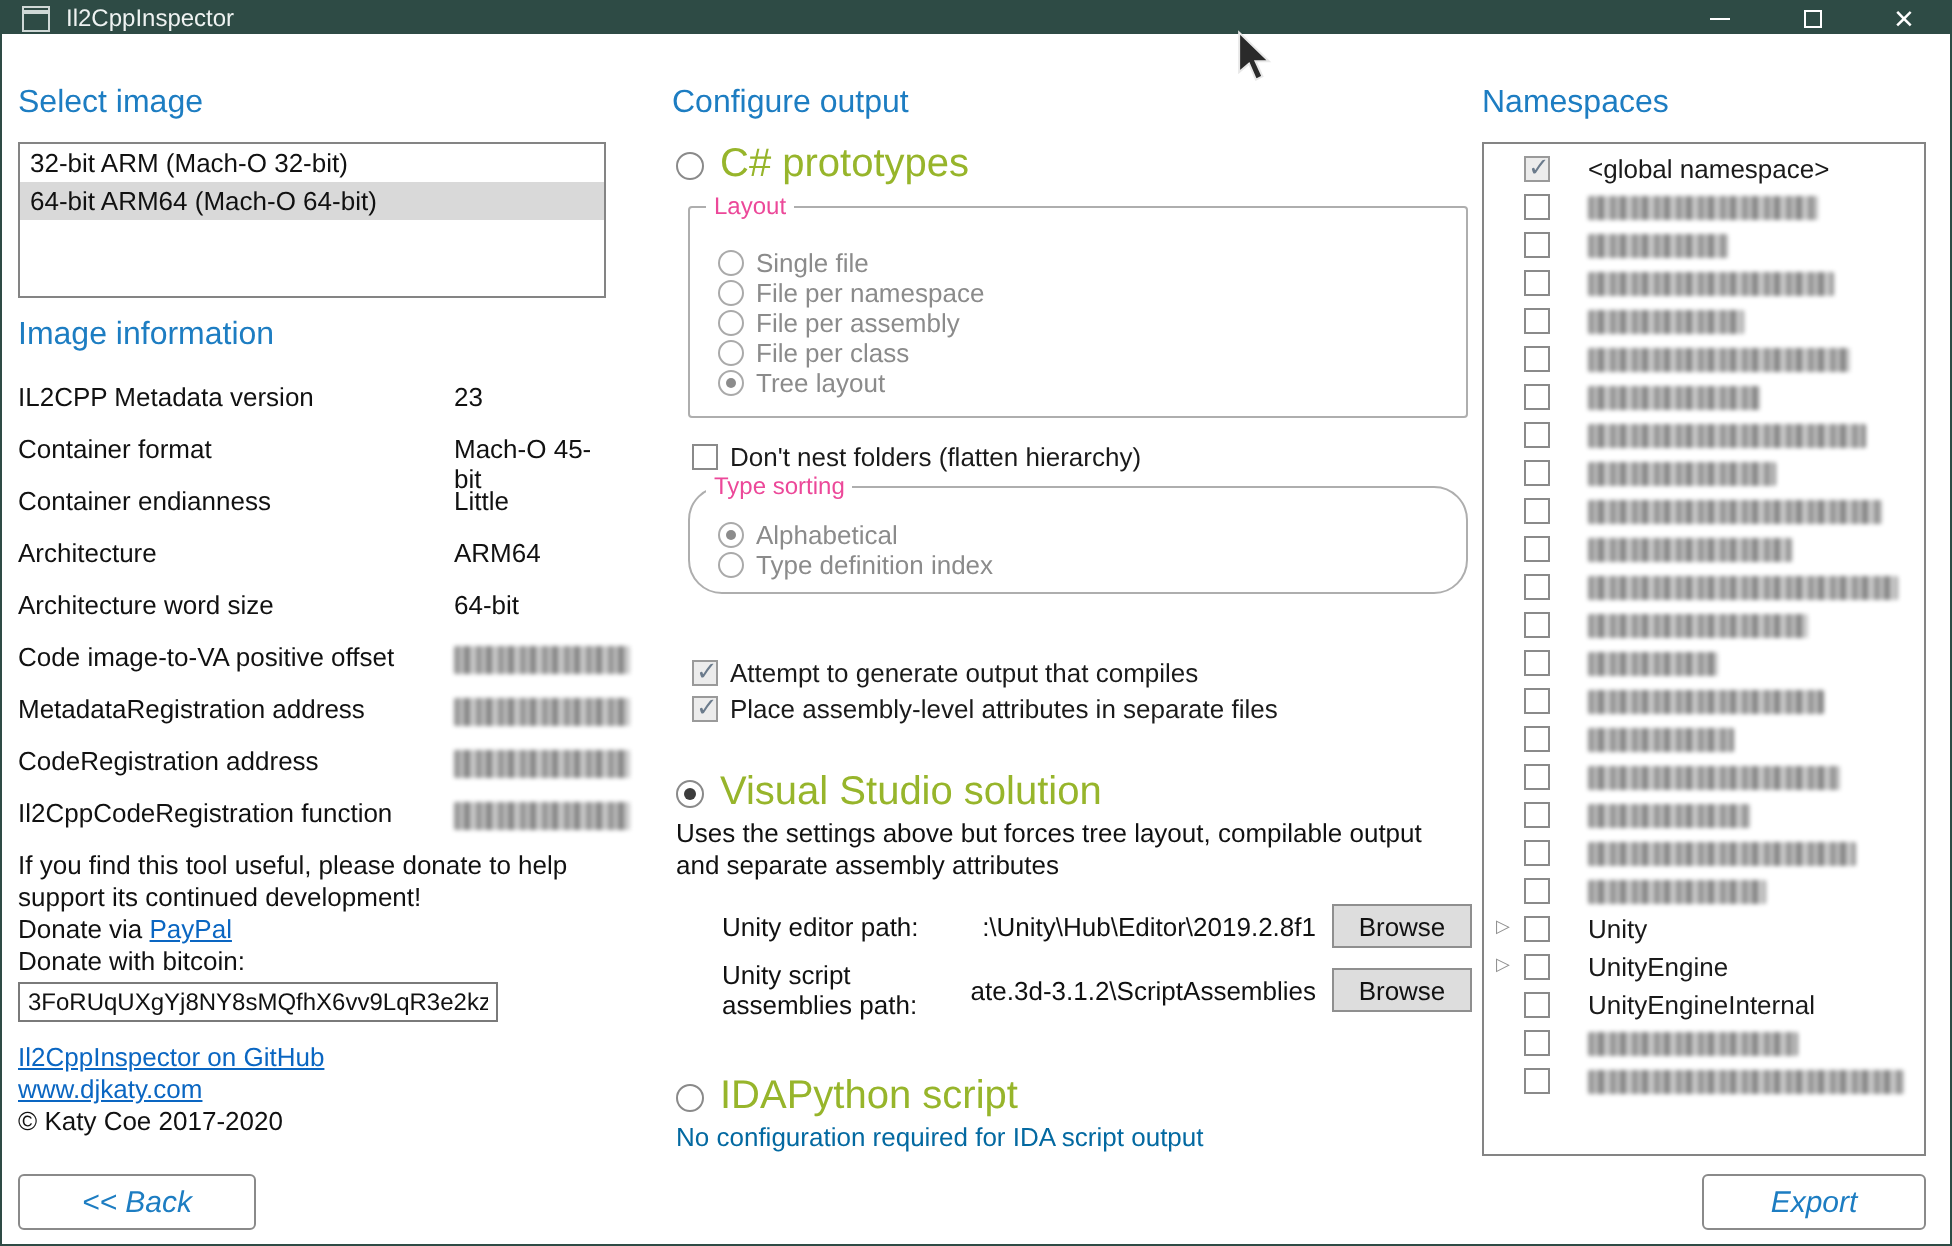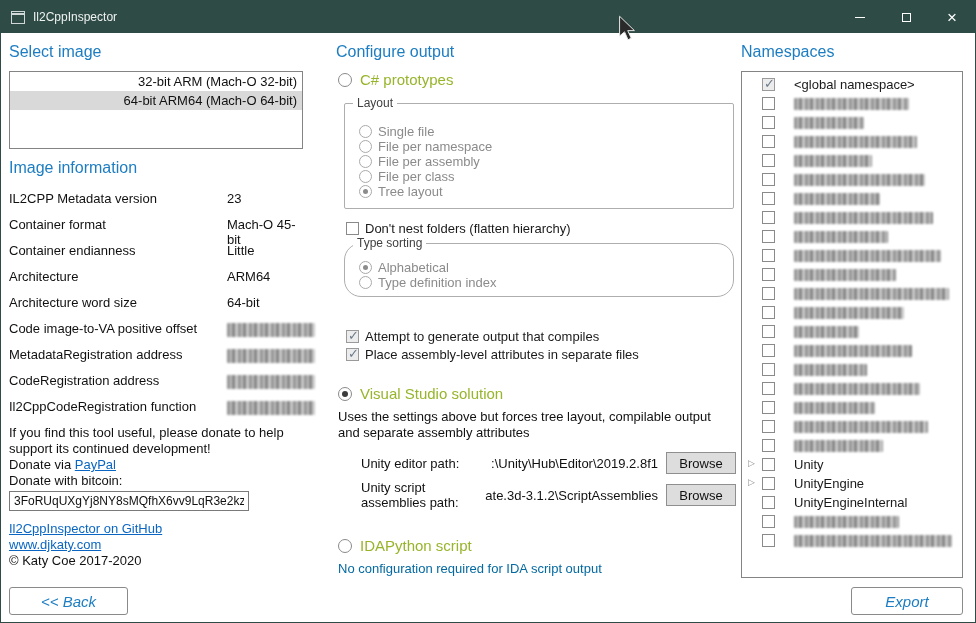--- a/index.html
+++ b/index.html
@@ -1,20 +1,20 @@
 <!DOCTYPE html>
 <html><head>
 <meta charset="utf-8">
 <style>
   * { box-sizing: border-box; margin: 0; padding: 0; font-family: "Liberation Sans", sans-serif; }
   html,body { width: 976px; height: 623px; }
   body { position: relative; background: #ffffff; overflow: hidden; border: 1px solid #2e4b45; }
 
   
-  .titlebar { position: absolute; left: 0; top: 0; right: 0; height: 32px; background: #2e4b45; display: flex; align-items: center; }
+  .titlebar { position: absolute; left: 0; top: 0; right: 0; height: 16px; background: #2e4b45; display: flex; align-items: center; }
   .app-icon { width: 14px; height: 13px; margin-left: 10px; border: 1px solid #cfd8d6; position: relative; flex: none; }
   .app-icon::before { content: ""; position: absolute; top: 1px; left: 0; right: 0; height: 2px; background: #cfd8d6; }
   .title-text { color: #eef2f1; font-size: 12px; margin-left: 8px; }
   .win-buttons { margin-left: auto; display: flex; height: 100%; }
   .win-btn { width: 46px; height: 100%; display: flex; align-items: center; justify-content: center; color: #ffffff; cursor: default; }
   .min-glyph { width: 10px; height: 1px; background: #ffffff; }
   .max-glyph { width: 9px; height: 9px; border: 1px solid #ffffff; }
   .close-glyph { font-size: 17px; line-height: 1; font-weight: 400; }
 
   
@@ -34,35 +34,35 @@
   .radio.checked::after { content: ""; position: absolute; inset: 3px; border-radius: 50%; background: #3c3c3c; }
   .radio.dis { border-color: #aaaaaa; }
   .radio.dis.checked::after { background: #8c8c8c; }
   .cb { display: inline-block; width: 13px; height: 13px; border: 1px solid #8a8a8a; background: #fff; position: relative; flex: none; }
   .cb.checked { background: #ececec; border-color: #9a9a9a; }
   .cb.checked::after { content: "✓"; position: absolute; top: -3px; left: 1px; font-size: 13px; color: #6b7b8c; }
 
   .option-row { display: flex; align-items: center; gap: 6px; font-size: 13px; color: #8b8b8b; height: 15px; margin-bottom: 0; }
   .cb-row { display: flex; align-items: center; gap: 6px; font-size: 13px; color: #1a1a1a; height: 18px; position: absolute; }
   .green-row { display: flex; align-items: center; gap: 8px; position: absolute; cursor: default; }
-  .green-label { color: #97b52b; font-size: 15px; }
+  .green-label { color: #97b52b; font-size: 20px; }
 
   .groupbox { position: absolute; border: 1px solid #aeaeae; border-radius: 2px; }
-  .groupbox-label { position: absolute; top: -8px; left: 8px; background: #fff; padding: 0 4px; font-size: 12px; color: #404040; }
+  .groupbox-label { position: absolute; top: -8px; left: 8px; background: #fff; padding: 0 4px; font-size: 12px; color: #ec4899; }
 
   .big-btn { position: absolute; background: #fff; border: 1px solid #8a8a8a; border-radius: 3px; color: #1d7dc2; font-size: 15px; display: flex; align-items: center; justify-content: center; cursor: pointer; font-style: italic; }
   .small-btn { background: #dddddd; border: 1px solid #8f8f8f; font-size: 13px; color: #111; width: 70px; height: 22px; display: flex; align-items: center; justify-content: center; flex: none; cursor: pointer; }
 
   
   .left-col  { position: absolute; left: 8;  top: 32px; width: 296px; height: 591px; left: 8px; }
   .mid-col   { position: absolute; left: 335px; top: 32px; width: 400px; height: 591px; }
   .right-col { position: absolute; left: 740px; top: 32px; width: 228px; height: 591px; }
 
   
-  .select-image-list { left: 0; top: 38px; width: 294px; height: 78px; text-align: right; }
+  .select-image-list { left: 0; top: 38px; width: 294px; height: 78px; }
   .image-info-header { top: 126px; }
   .info-table { position: absolute; top: 158px; left: 0; width: 296px; }
   .info-row { display: flex; height: 26px; font-size: 13px; color: #111; align-items: flex-start; }
   .info-label { width: 218px; flex: none; }
   .info-value { flex: 1; }
   .info-value .redact { width: 88px; height: 14px; }
   .donate-block { position: absolute; top: 392px; left: 0; width: 296px; font-size: 13px; color: #111; line-height: 16px; }
   .bitcoin-input { border: 1px solid #7a7a7a; height: 20px; width: 240px; font-size: 12px; padding: 1px 4px; margin-top: 2px; color: #111; font-family: "Liberation Sans", sans-serif; }
   .links-block { position: absolute; top: 488px; left: 0; width: 296px; line-height: 16px; font-size: 13px; color: #111; }
   .back-button { left: 0; bottom: 9px; width: 119px; height: 28px; }

